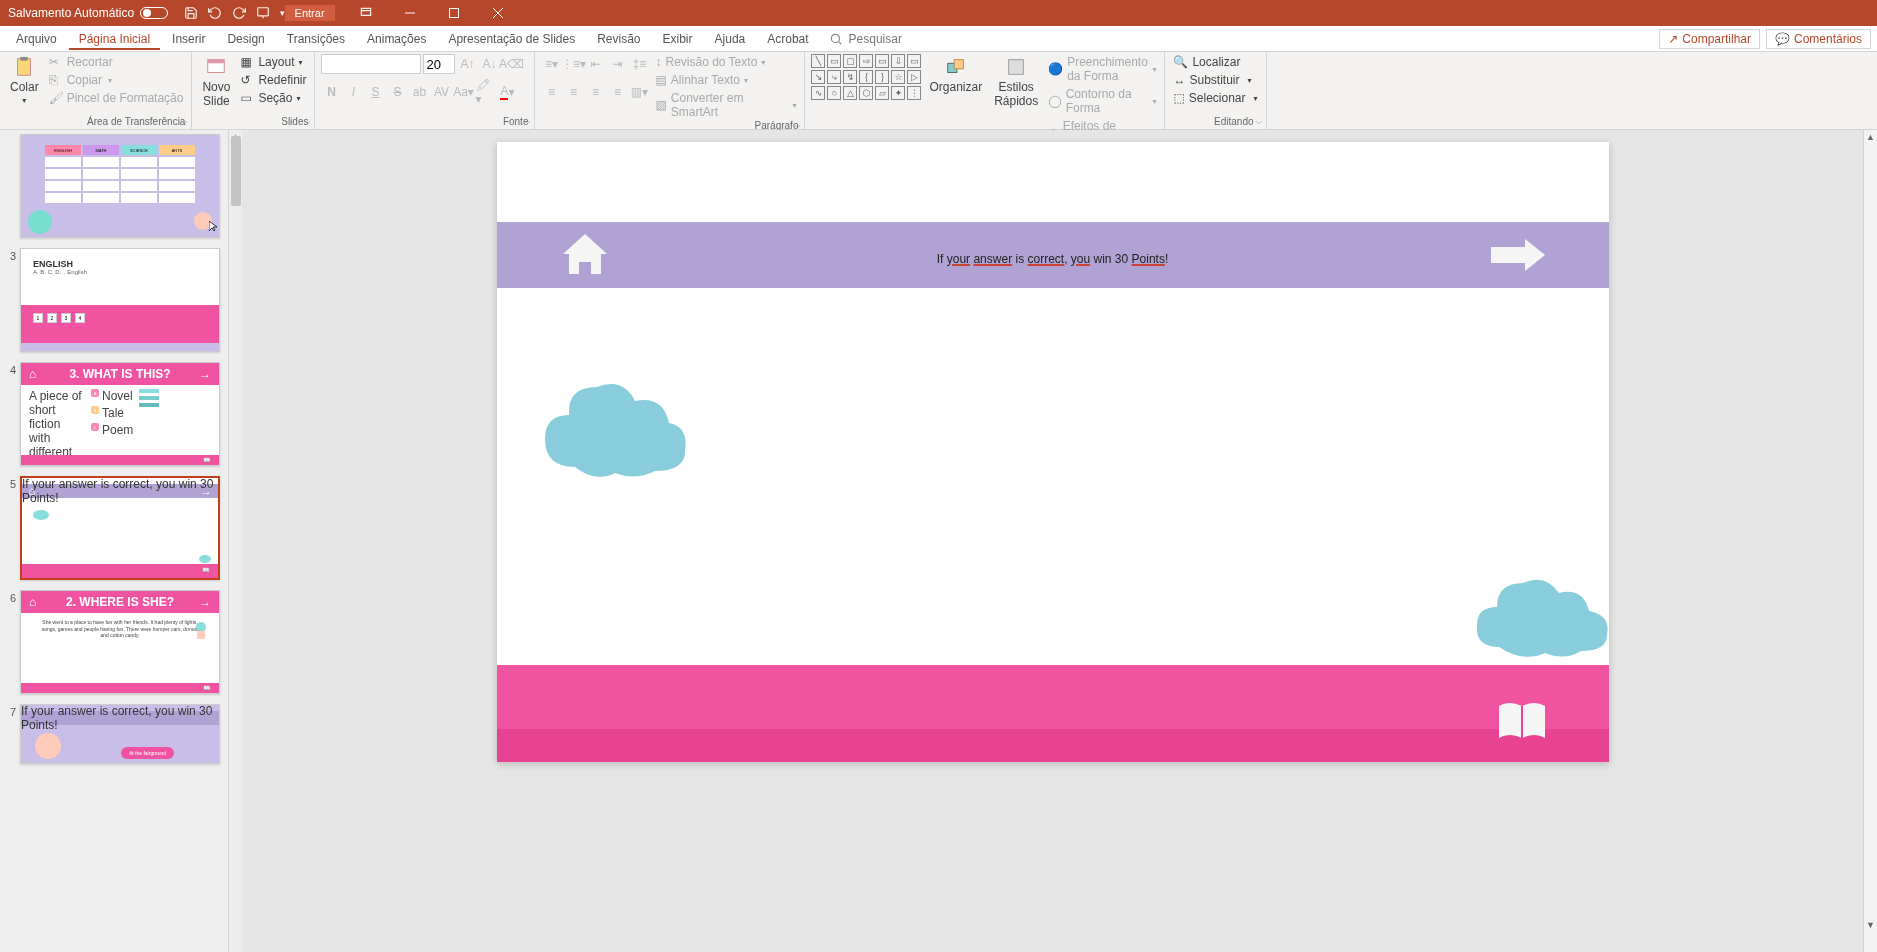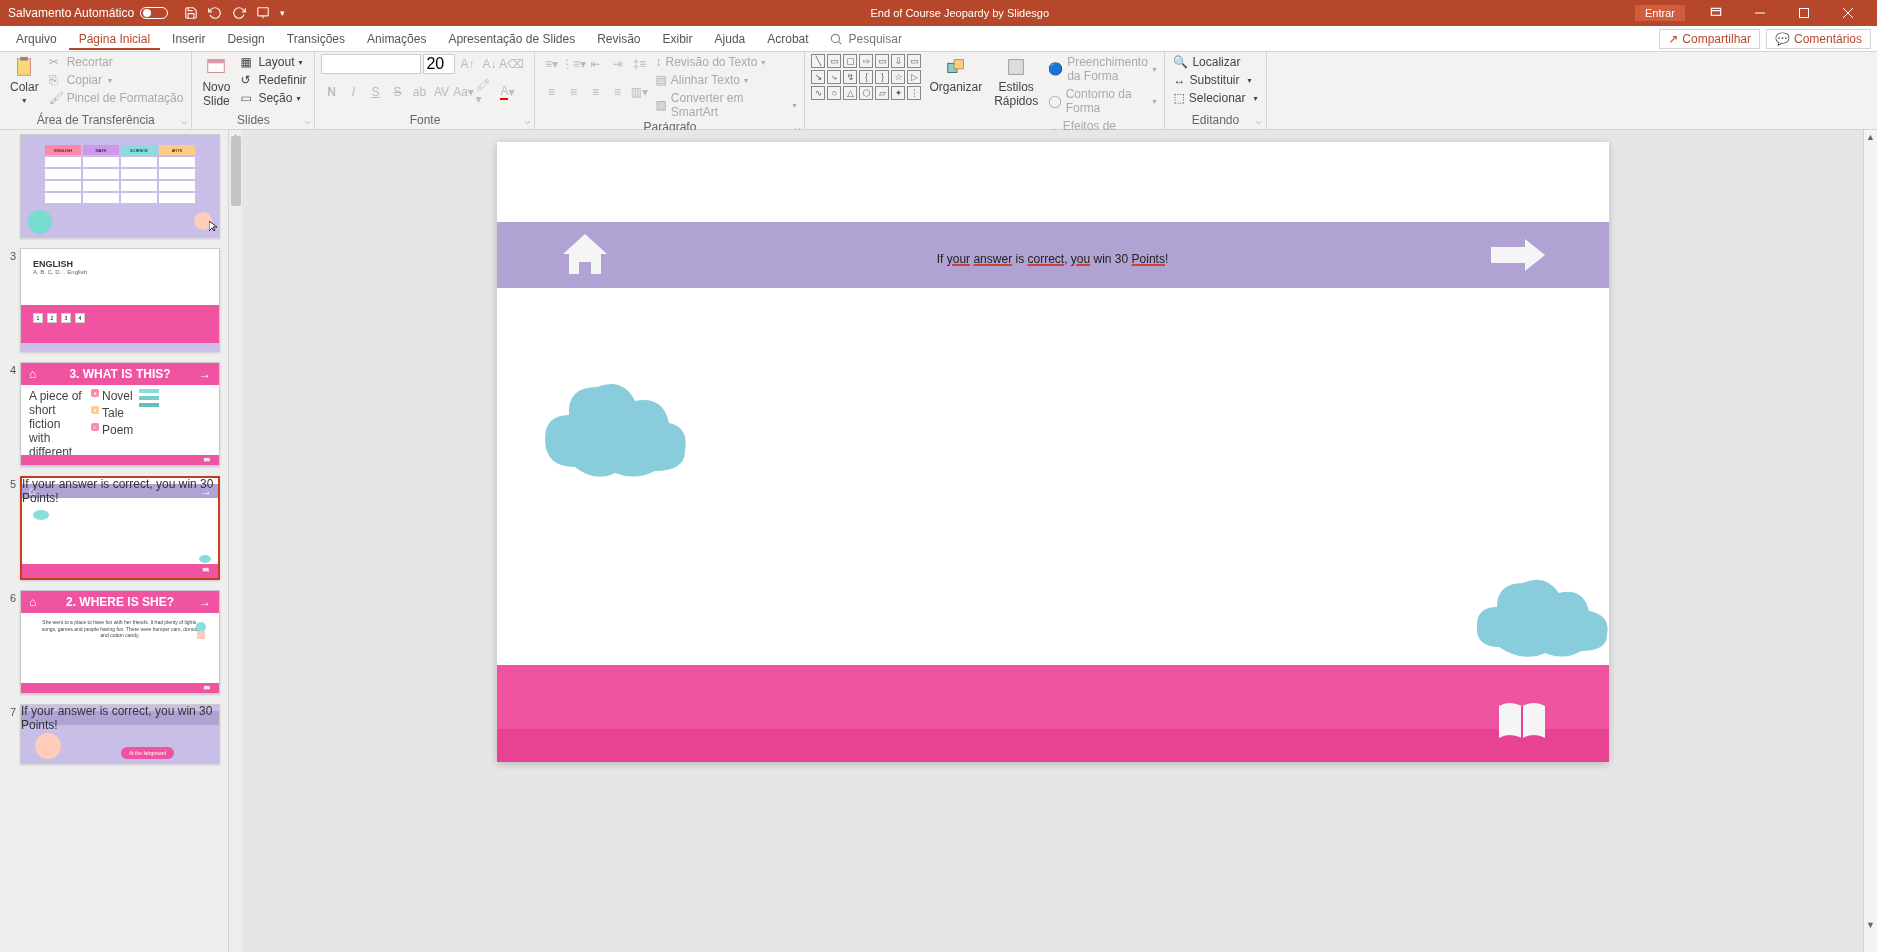--- a/index.html
+++ b/index.html
@@ -15,32 +15,32 @@
 .tb-right{display:flex;align-items:center;gap:2px}
 .signin{background:#d25c3e;padding:2px 10px;font-size:11px;margin-right:8px}
 .win-btn{width:42px;height:26px;display:flex;align-items:center;justify-content:center;font-size:12px}
 .tabs{background:#fff;height:26px;display:flex;align-items:center;padding:0 6px;gap:2px;border-bottom:1px solid #d4d4d4}
 .tab{padding:4px 10px;font-size:12px;color:#555;cursor:pointer}
 .tab.active{color:#b7472a;border-bottom:2px solid #b7472a;padding-bottom:2px}
 .tab-right{margin-left:auto;display:flex;gap:6px}
 .btn-share{border:1px solid #d4d4d4;padding:2px 8px;color:#b7472a;font-size:11px;display:flex;align-items:center;gap:4px}
 .ribbon{background:#f3f2f1;height:78px;display:flex;border-bottom:1px solid #d4d4d4}
 .group{border-right:1px solid #d4d4d4;padding:2px 6px;display:flex;flex-direction:column;justify-content:space-between}
-.group-label{text-align:center;font-size:12px;color:#666;position:relative}
+.group-label{text-align:right;font-size:10px;color:#666;position:relative}
 .group-label:after{content:"⌵";position:absolute;right:-2px;bottom:0;font-size:8px;color:#888}
 .group-content{display:flex;align-items:flex-start;gap:4px;flex:1}
 .big-btn{display:flex;flex-direction:column;align-items:center;gap:2px;padding:2px 4px;font-size:11px;color:#444;cursor:pointer}
 .big-btn .ico{width:22px;height:22px}
 .small-list{display:flex;flex-direction:column;gap:2px}
 .small-btn{display:flex;align-items:center;gap:4px;font-size:11px;color:#444;padding:1px 2px;cursor:pointer}
 .small-btn .ico{width:14px;height:14px}
 .small-btn.dis{color:#aaa}
 .font-row{display:flex;align-items:center;gap:2px;margin-bottom:4px}
 .font-name{width:100px;height:20px;border:1px solid #ccc;background:#fff;font-size:11px;padding:0 4px;color:#999}
-.font-size{width:32px;height:20px;border:1px solid #ccc;background:#fff;font-size:16px;padding:0 2px}
+.font-size{width:32px;height:20px;border:1px solid #ccc;background:#fff;font-size:13px;padding:0 2px}
 .icon-btn{width:20px;height:20px;display:flex;align-items:center;justify-content:center;color:#555;font-size:12px;cursor:pointer}
 .icon-btn.dis{color:#bbb}
 .shapes-grid{display:grid;grid-template-columns:repeat(7,14px);gap:2px}
 .shape{width:14px;height:14px;border:1px solid #888;color:#666;font-size:9px;display:flex;align-items:center;justify-content:center}
 .editor{flex:1;display:flex;overflow:hidden}
 .thumbs{width:228px;background:#eee;overflow-y:auto;padding:4px 8px 4px 4px;position:relative}
 .thumb-item{display:flex;gap:4px;margin-bottom:10px}
 .thumb-num{width:12px;font-size:11px;color:#555;text-align:right;padding-top:2px}
 .thumb{flex:1;background:#fff;border:1px solid #ccc;box-shadow:0 1px 2px rgba(0,0,0,.15);height:104px;position:relative;overflow:hidden}
 .thumb.active{border:2px solid #c43e1c}
@@ -100,21 +100,20 @@
             <polyline points="23 4 23 10 17 10"></polyline>
             <path d="M20.49 15a9 9 0 11-2.12-9.36L23 10"></path>
           </svg></span>
       <span class="qat-icon"><svg viewBox="0 0 24 24" fill="none" stroke="#fff" stroke-width="2">
             <rect x="3" y="3" width="18" height="14" rx="1"></rect>
             <line x1="12" y1="17" x2="12" y2="21"></line>
           </svg></span>
       <span style="color:#fff;font-size:9px">▾</span>
     </div>
   </div>
-  <div class="tb-center">End of Course Jeopardy by Slidesgo</div>
   <div class="tb-right">
     <div class="signin">Entrar</div>
     <div class="win-btn">
         <svg width="14" height="14" viewBox="0 0 24 24" fill="none" stroke="#fff" stroke-width="2">
           <rect x="4" y="4" width="16" height="12"></rect>
           <line x1="4" y1="8" x2="20" y2="8"></line>
         </svg>
       </div>
     <div class="win-btn">
         <svg width="12" height="12" viewBox="0 0 12 12">

